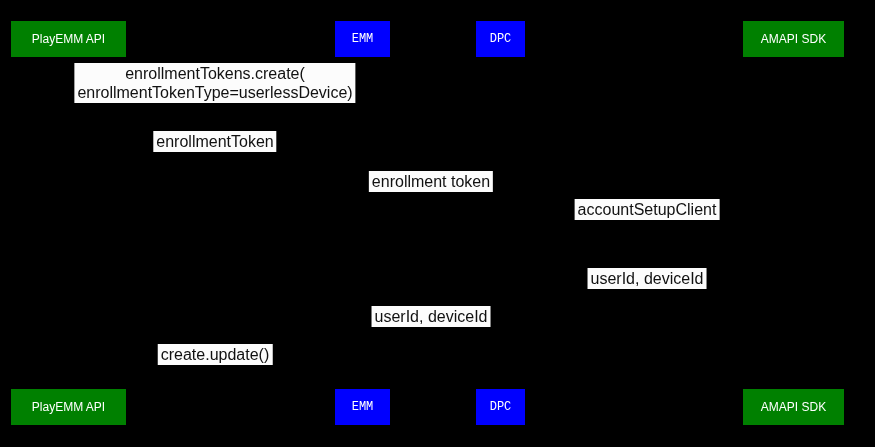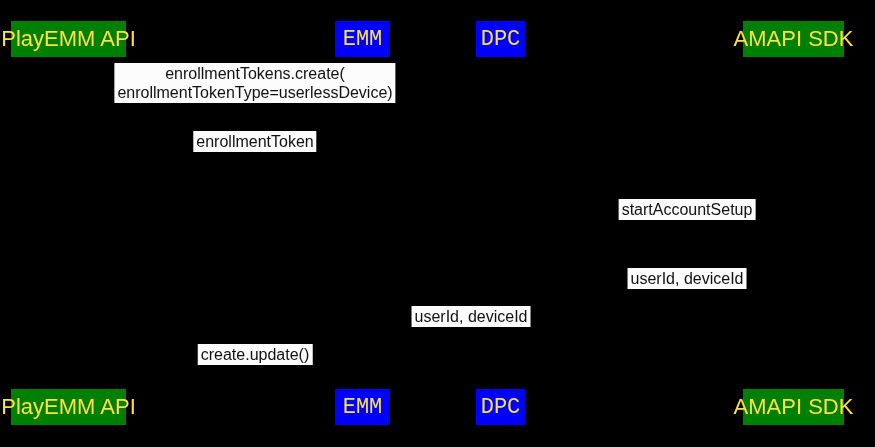--- a/index.html
+++ b/index.html
@@ -14,38 +14,37 @@
     height: 447px;
     background: #000000;
     overflow: hidden;
   }
   .participant {
     position: absolute;
     height: 36px;
     display: flex;
     align-items: center;
     justify-content: center;
-    color: #fde047;
-    font-size: 22px;
+    color: #ffffff;
+    font-size: 12px;
     white-space: nowrap;
     box-sizing: border-box;
   }
   .participant.green { background: #008000; }
   .participant.blue  { background: #0000ff; font-family: Liberation Mono, monospace; }
   .msg {
     position: absolute;
     transform: translateX(-50%);
     background: #fcfcfc;
     color: #111111;
     font-size: 16px;
     line-height: 19px;
     padding: 1px 3px;
     text-align: center;
     white-space: nowrap;
-    margin-left: 40px;
   }
   .msg span { display: block; }
   
   .p0t { left: 11px;  top: 21px; width: 115px; }
   .p1t { left: 335px; top: 21px; width: 55px;  }
   .p2t { left: 476px; top: 21px; width: 49px;  }
   .p3t { left: 743px; top: 21px; width: 101px; }
   
   .p0b { left: 11px;  top: 389px; width: 115px; }
   .p1b { left: 335px; top: 389px; width: 55px;  }
@@ -78,22 +77,25 @@
     <span>AMAPI SDK</span>
   </div>
 
   <div class="msg m0">
     <span>enrollmentTokens.create(</span>
     <span>enrollmentTokenType=userlessDevice)</span>
   </div>
   <div class="msg m1">
     <span>enrollmentToken</span>
   </div>
+  <div class="msg m2">
+    <span>enrollment token</span>
+  </div>
   <div class="msg m3">
-    <span>startAccountSetup</span>
+    <span>accountSetupClient</span>
   </div>
   <div class="msg m4">
     <span>userId, deviceId</span>
   </div>
   <div class="msg m5">
     <span>userId, deviceId</span>
   </div>
   <div class="msg m6">
     <span>create.update()</span>
   </div>

